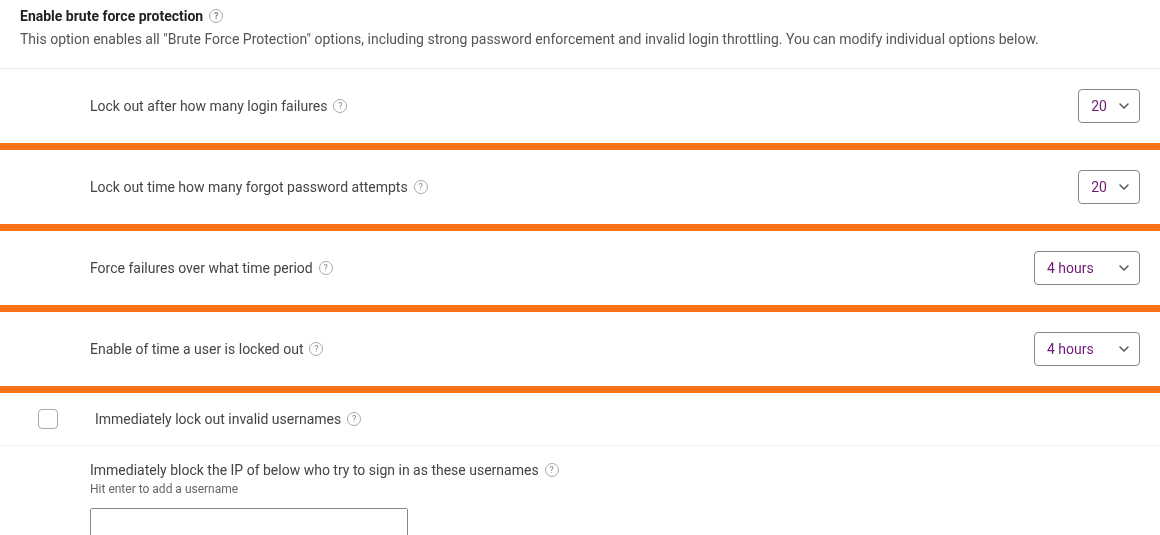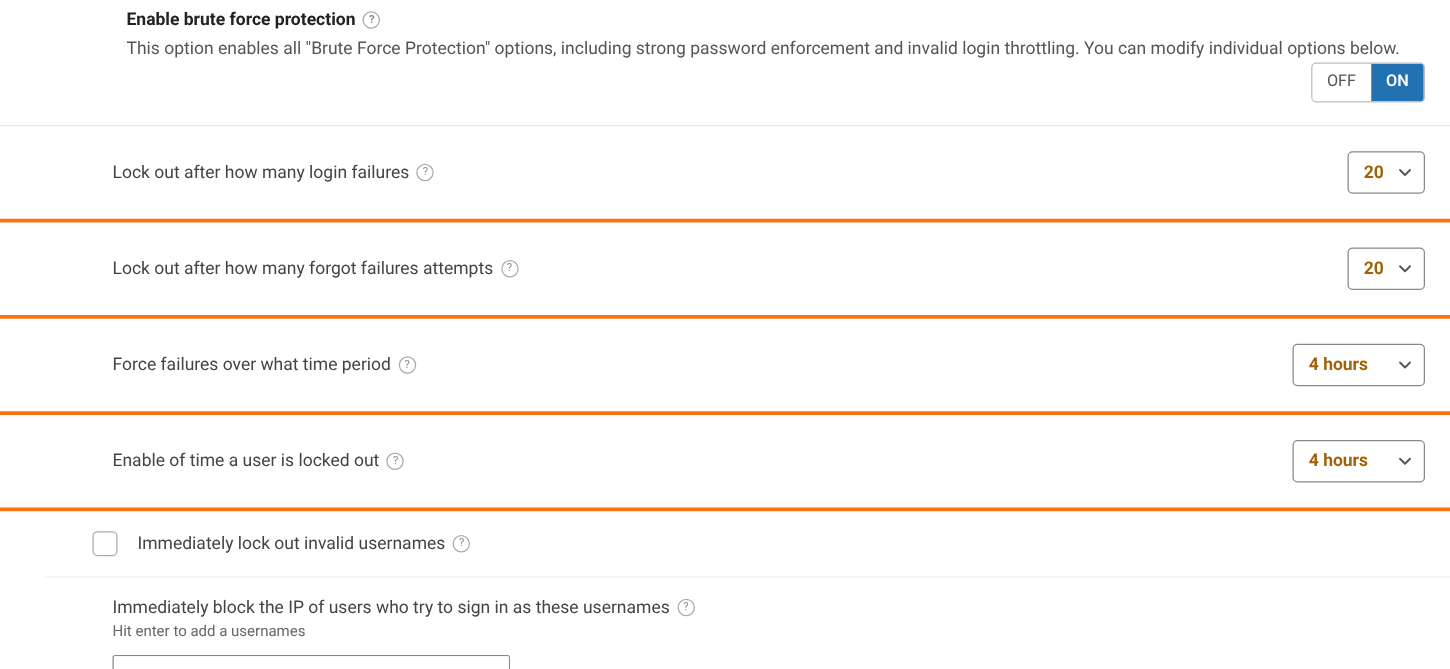--- a/index.html
+++ b/index.html
@@ -10,24 +10,23 @@
     body {
       font-family: -apple-system, BlinkMacSystemFont, "Segoe UI", Roboto, Arial, sans-serif;
       font-size: 14px;
       color: #333;
       background: #fff;
       width: 1160px;
     }
     .header-row {
       display: flex;
       justify-content: space-between;
-      align-items: flex-end;
+      align-items: flex-start;
       padding: 8px 20px 18px 20px;
       border-bottom: 1px solid #e5e5e5;
-      flex-direction: column;
     }
     .header-text {
       flex: 1;
       padding-right: 20px;
     }
     .header-title {
       font-weight: 700;
       color: #222;
       font-size: 14px;
       display: inline-flex;
@@ -65,21 +64,21 @@
       font-size: 13px;
       font-weight: 600;
       display: flex;
       align-items: center;
     }
     .setting-row {
       display: flex;
       justify-content: space-between;
       align-items: center;
       padding: 20px 20px 20px 90px;
-      border-bottom: 3px solid #f97316;
+      border-bottom: 7px solid #f97316;
     }
     .setting-label {
       color: #444;
       display: inline-flex;
       align-items: center;
       gap: 6px;
     }
     .select-wrap {
       position: relative;
       display: inline-flex;
@@ -92,42 +91,41 @@
       padding: 0 32px 0 12px;
     }
     .select-narrow {
       min-width: 58px;
     }
     .select-wide {
       min-width: 106px;
       text-align: right;
     }
     .select-value {
-      font-weight: 700;
-      color: #a16207;
+      font-weight: 400;
+      color: #701a75;
       font-size: 14px;
     }
     .chevron {
       position: absolute;
       right: 10px;
       top: 50%;
       transform: translateY(-50%);
       width: 10px;
       height: 10px;
     }
     .chevron svg {
       display: block;
     }
     .checkbox-row {
       display: flex;
       align-items: center;
       padding: 16px 20px 16px 38px;
       border-bottom: 1px solid #f0f0f0;
-      gap: 16px;
-      margin-left: 36px;
+      gap: 37px;
     }
     .checkbox {
       width: 20px;
       height: 20px;
       border: 1px solid #aaa;
       border-radius: 4px;
       background: #fff;
       cursor: pointer;
       flex-shrink: 0;
     }
@@ -184,44 +182,40 @@
 <body>
 
 <div class="header-row">
   <div class="header-text">
     <div class="header-title">
       <span>Enable brute force protection</span>
       <span class="help-icon">?</span>
     </div>
     <div class="header-desc">This option enables all "Brute Force Protection" options, including strong password enforcement and invalid login throttling. You can modify individual options below.</div>
   </div>
-  <div class="toggle">
-    <span class="toggle-off">OFF</span>
-    <span class="toggle-on">ON</span>
-  </div>
 </div>
 
 <div class="setting-row">
   <div class="setting-label">
     <span>Lock out after how many login failures</span>
     <span class="help-icon">?</span>
   </div>
   <div class="select-wrap select-narrow">
     <span class="select-value">20</span>
     <span class="chevron">
       <svg width="10" height="10" viewBox="0 0 10 10">
           <path d="M1 3 L5 7 L9 3" stroke="#555" stroke-width="1.5" fill="none" stroke-linecap="round" stroke-linejoin="round"></path>
         </svg>
     </span>
   </div>
 </div>
 
 <div class="setting-row">
   <div class="setting-label">
-    <span>Lock out after how many forgot failures attempts</span>
+    <span>Lock out time how many forgot password attempts</span>
     <span class="help-icon">?</span>
   </div>
   <div class="select-wrap select-narrow">
     <span class="select-value">20</span>
     <span class="chevron">
       <svg width="10" height="10" viewBox="0 0 10 10">
           <path d="M1 3 L5 7 L9 3" stroke="#555" stroke-width="1.5" fill="none" stroke-linecap="round" stroke-linejoin="round"></path>
         </svg>
     </span>
   </div>
@@ -260,20 +254,20 @@
 <div class="checkbox-row">
   <div class="checkbox"></div>
   <div class="setting-label">
     <span>Immediately lock out invalid usernames</span>
     <span class="help-icon">?</span>
   </div>
 </div>
 
 <div class="block-section">
   <div class="block-label">
-    <span>Immediately block the IP of users who try to sign in as these usernames</span>
-    <span class="help-icon">?</span>
-  </div>
-  <div class="block-hint">Hit enter to add a usernames</div>
+    <span>Immediately block the IP of below who try to sign in as these usernames</span>
+    <span class="help-icon">?</span>
+  </div>
+  <div class="block-hint">Hit enter to add a username</div>
   <div class="textarea-wrap">
     <textarea class="textarea-input" style=""></textarea>
   </div>
 </div>
 
 </body></html>

